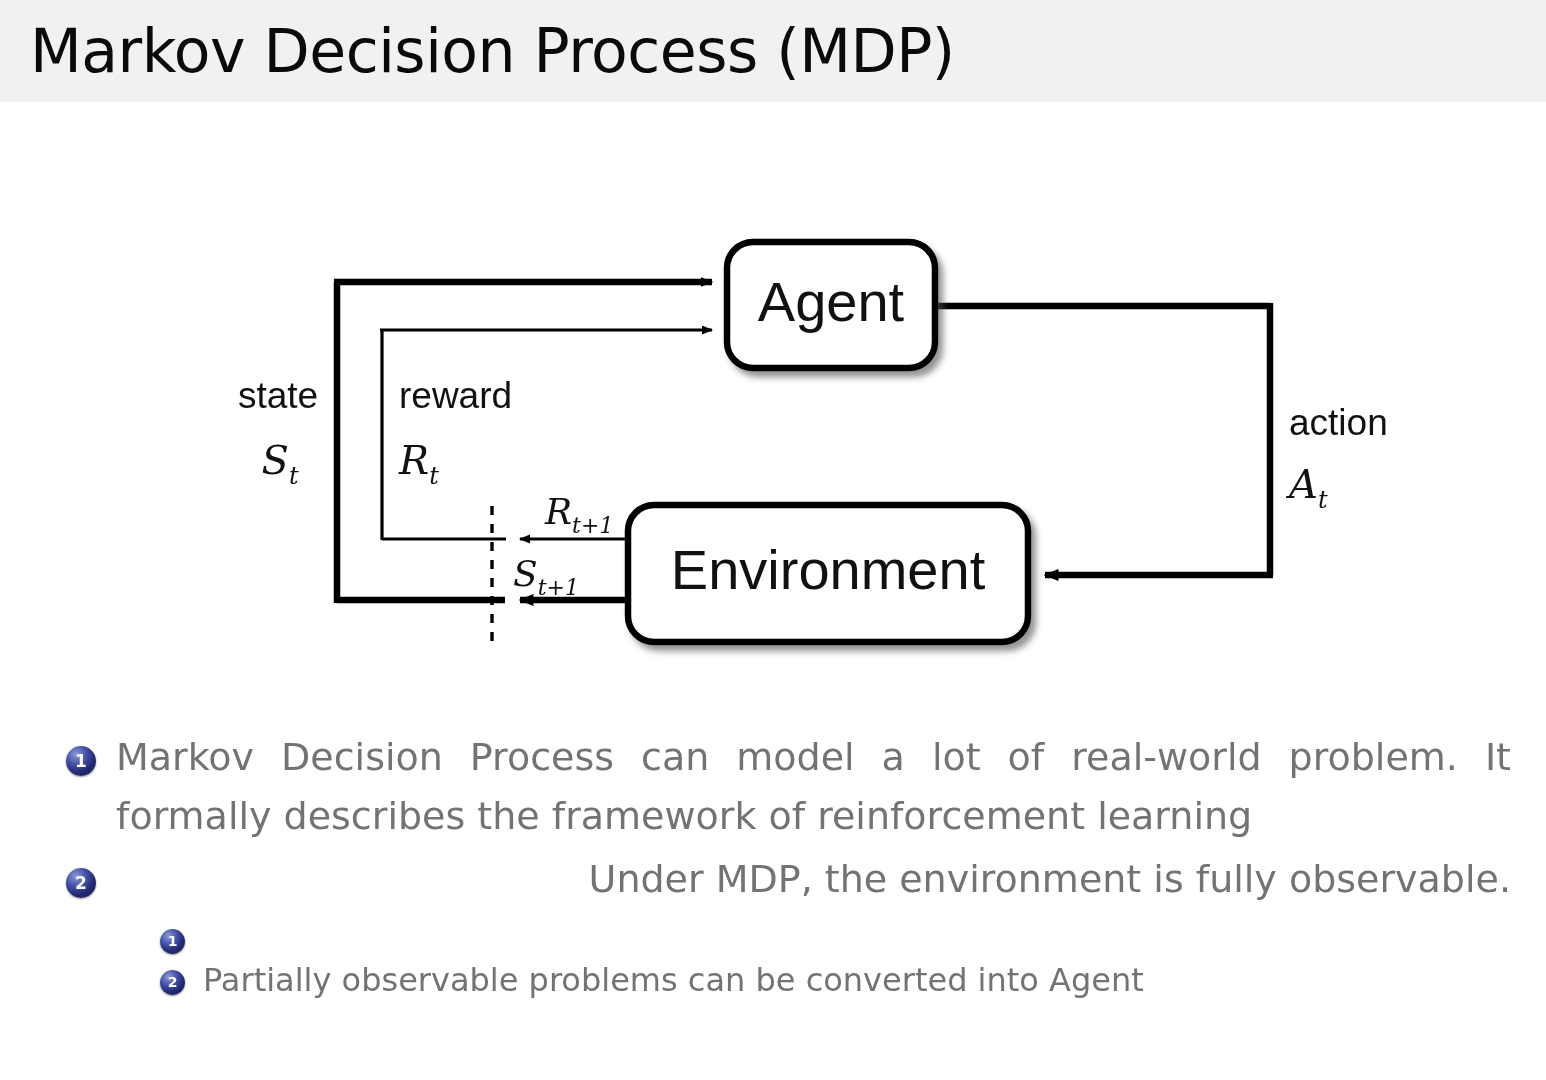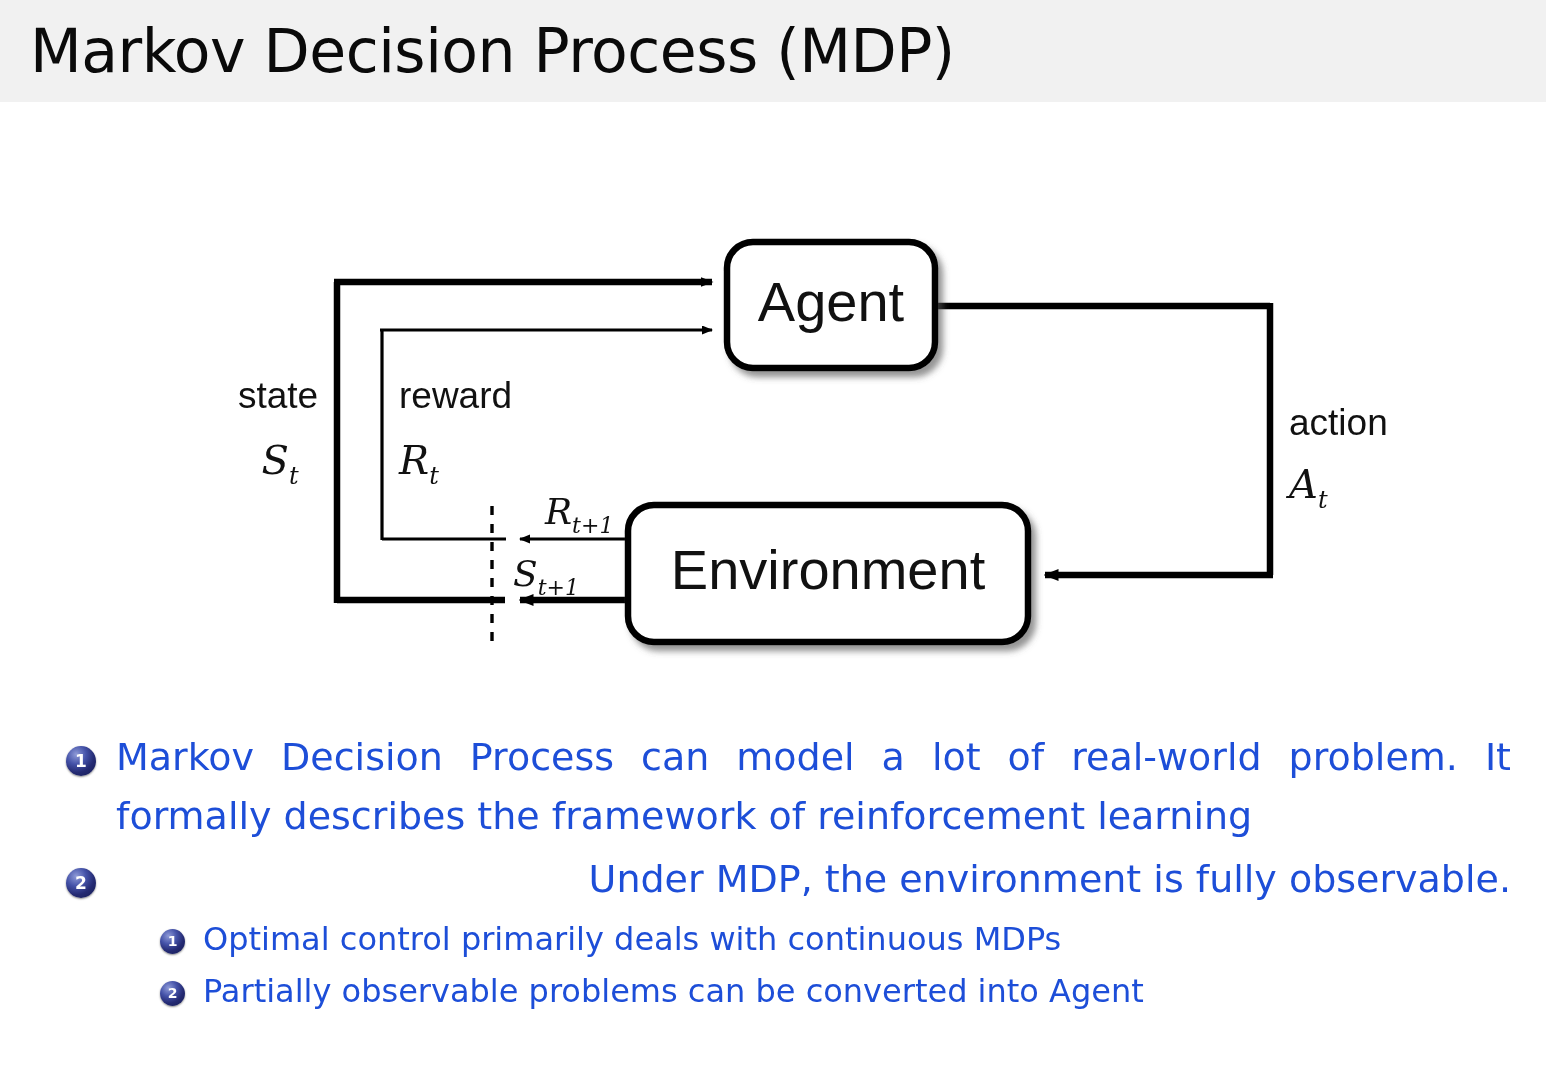--- a/index.html
+++ b/index.html
@@ -102,21 +102,21 @@
     font-size: 14px;
     margin-top: 16px;
     margin-right: 18px;
     background:
       radial-gradient(circle at 34% 28%, #8f9bd8 0%, #4452a8 34%, #242a72 62%, #141a50 100%);
     box-shadow: 0 1px 2px rgba(0,0,0,0.45);
   }
 
   .bullet-text {
     font-family: "DejaVu Sans", sans-serif;
-    color: #1d4ed8;
+    color: #737373;
   }
   .text-l1 {
     font-size: 38px;
     line-height: 59px;
     width: 1395px;
     text-align: justify;
   }
   .text-l1.nojust {
     text-align: right;
   }
@@ -229,21 +229,20 @@
       <div class="bullet-text text-l1">Markov Decision Process can model a lot of real-world problem. It formally describes the framework of reinforcement learning</div>
     </div>
 
     <div class="bullet-row lvl1">
       <div class="badge badge-l1">2</div>
       <div class="bullet-text text-l1 nojust">Under MDP, the environment is fully observable.</div>
     </div>
 
     <div class="bullet-row lvl2">
       <div class="badge badge-l2">1</div>
-      <div class="bullet-text text-l2">Optimal control primarily deals with continuous MDPs</div>
     </div>
 
     <div class="bullet-row lvl2">
       <div class="badge badge-l2">2</div>
       <div class="bullet-text text-l2">Partially observable problems can be converted into Agent</div>
     </div>
 
   </div>
 </div>
 

